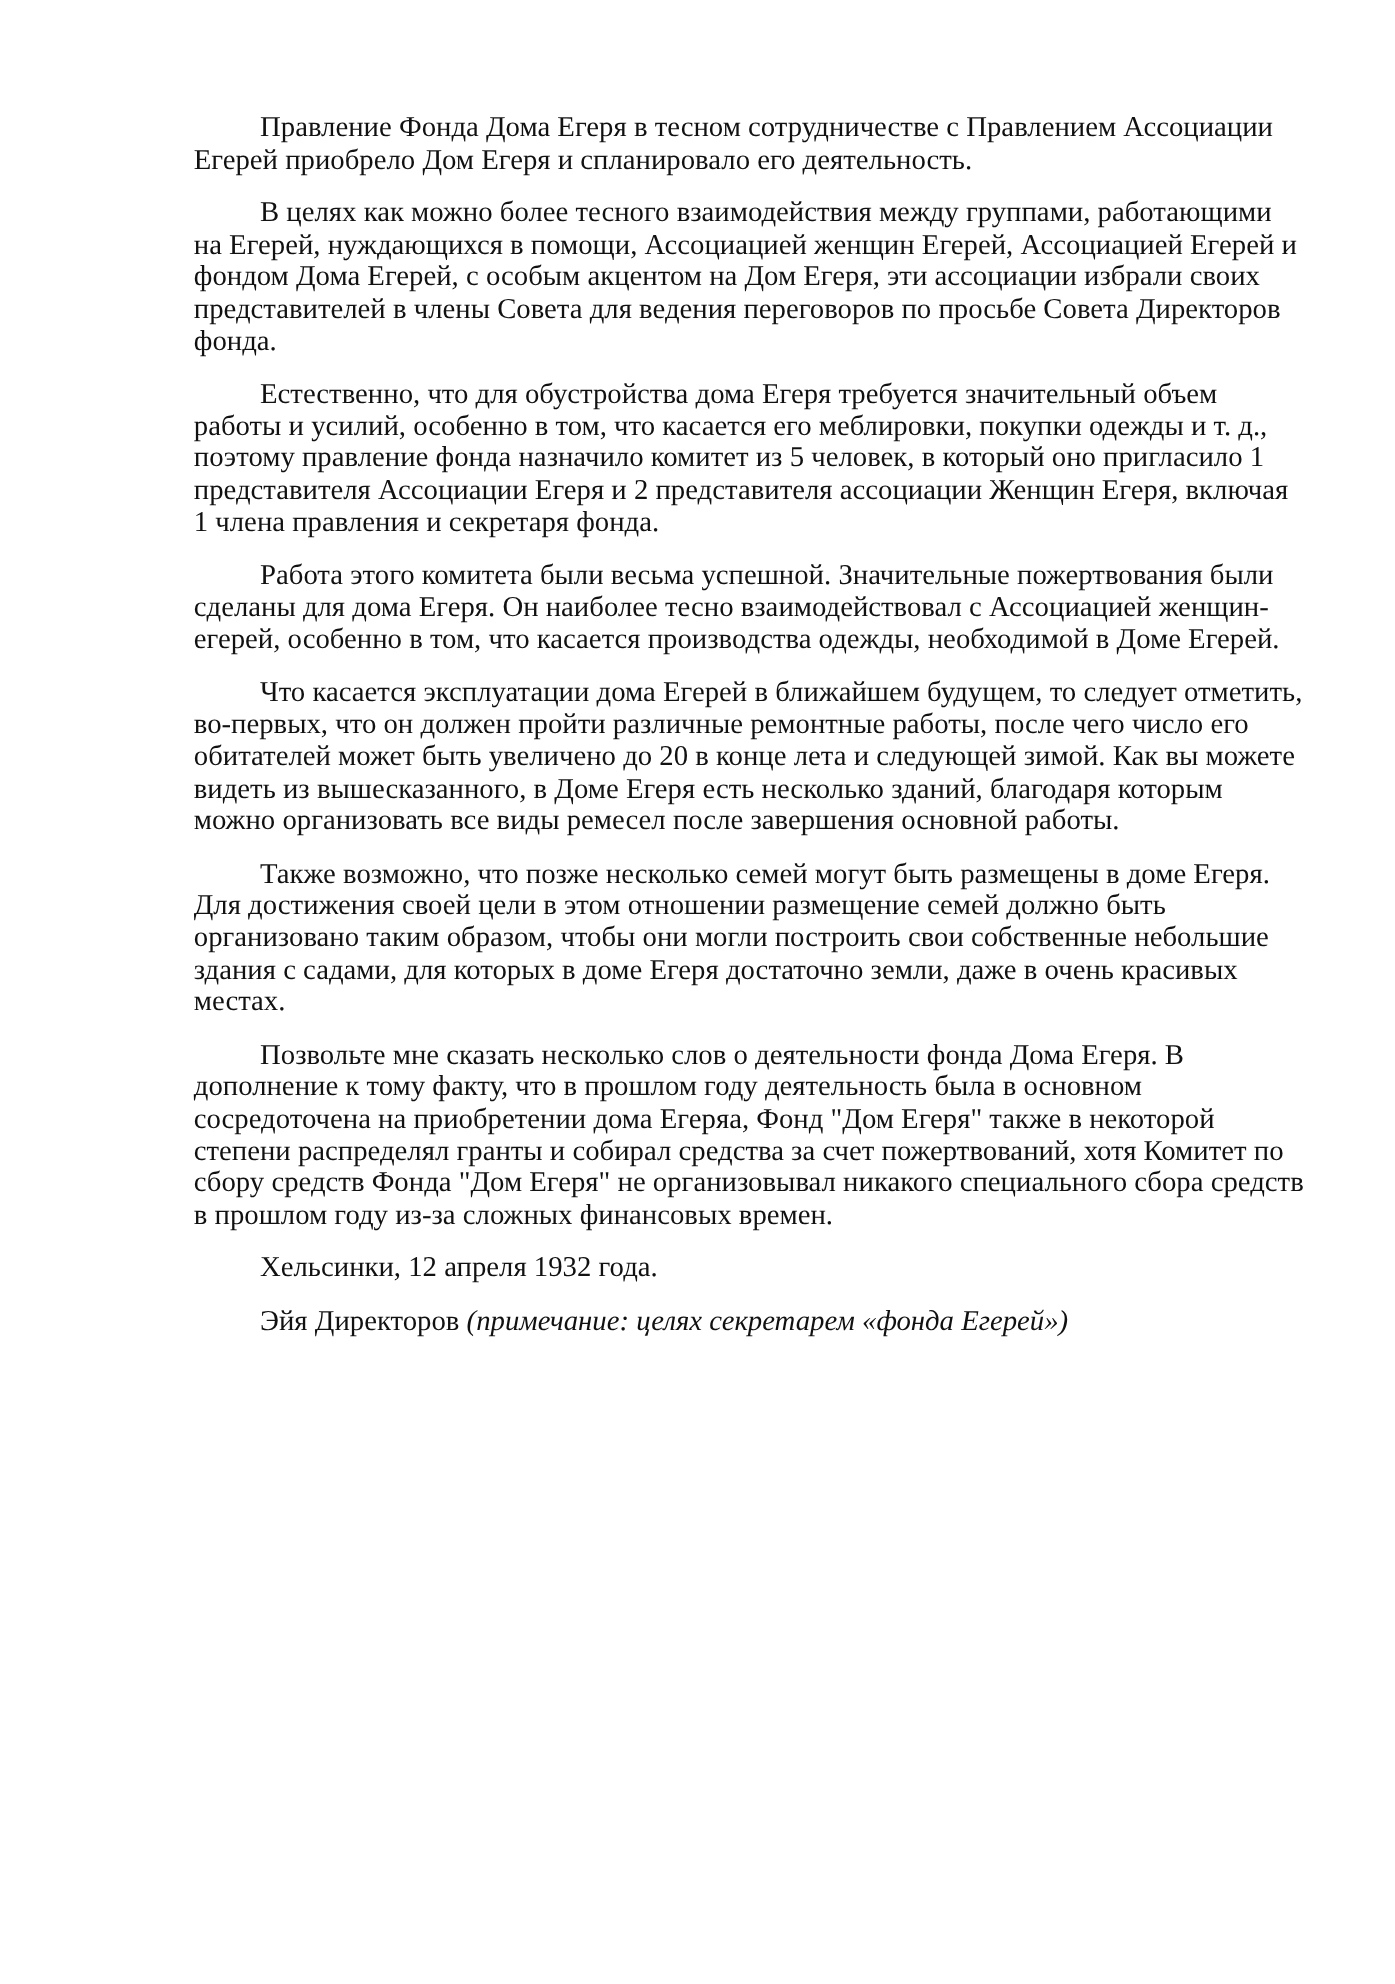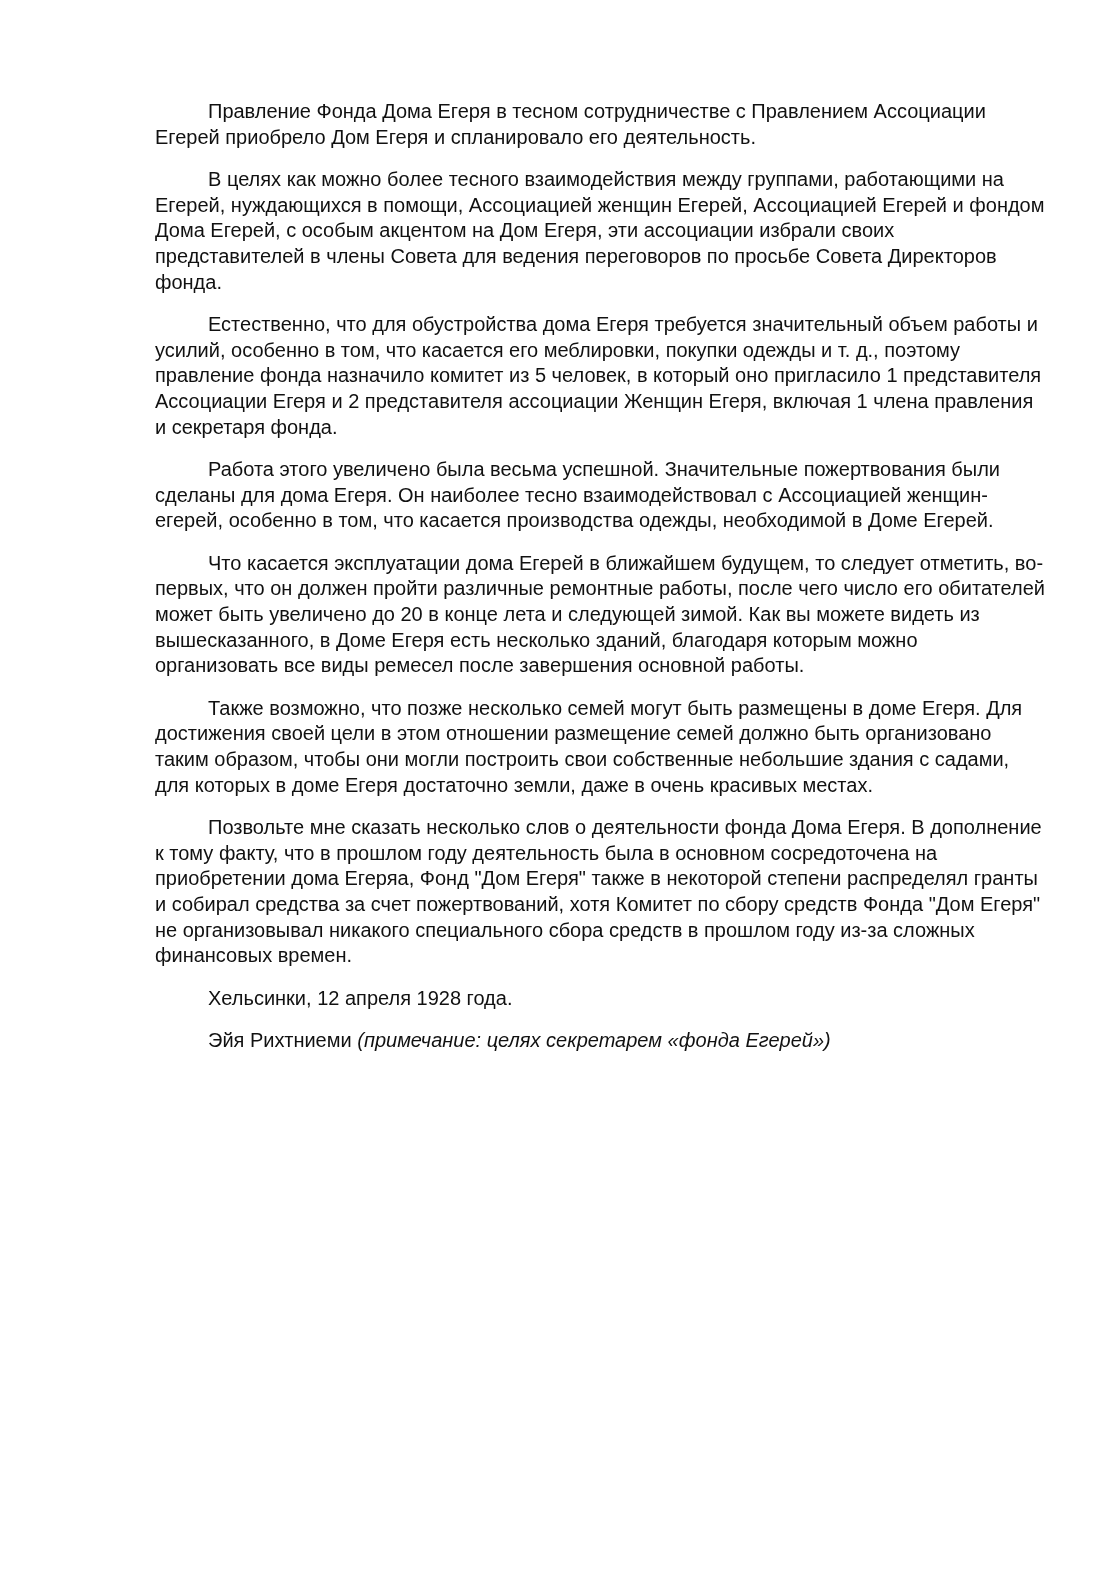--- a/index.html
+++ b/index.html
@@ -9,42 +9,42 @@
     }
     body {
       width: 1116px;
       height: 1587px;
       position: relative;
       overflow: hidden;
     }
     .page {
       position: absolute;
       left: 155px;
-      top: 99px;
+      top: 89px;
       width: 890px;
-      font-family: Liberation Sans, sans-serif;
-      font-size: 20px;
+      font-family: Liberation Serif, serif;
+      font-size: 23px;
       line-height: 25.7px;
       color: #111111;
     }
     .para {
       margin: 0 0 16.5px 0;
       text-indent: 53px;
       text-align: left;
     }
     .signature em {
       font-style: italic;
     }
   </style>
 </head>
 <body>
 
 <div class="page">
   <p class="para">Правление Фонда Дома Егеря в тесном сотрудничестве с Правлением Ассоциации Егерей приобрело Дом Егеря и спланировало его деятельность.</p>
   <p class="para">В целях как можно более тесного взаимодействия между группами, работающими на Егерей, нуждающихся в помощи, Ассоциацией женщин Егерей, Ассоциацией Егерей и фондом Дома Егерей, с особым акцентом на Дом Егеря, эти ассоциации избрали своих представителей в члены Совета для ведения переговоров по просьбе Совета Директоров фонда.</p>
   <p class="para">Естественно, что для обустройства дома Егеря требуется значительный объем работы и усилий, особенно в том, что касается его меблировки, покупки одежды и т. д., поэтому правление фонда назначило комитет из 5 человек, в который оно пригласило 1 представителя Ассоциации Егеря и 2 представителя ассоциации Женщин Егеря, включая 1 члена правления и секретаря фонда.</p>
-  <p class="para">Работа этого увеличено была весьма успешной. Значительные пожертвования были сделаны для дома Егеря. Он наиболее тесно взаимодействовал с Ассоциацией женщин-егерей, особенно в том, что касается производства одежды, необходимой в Доме Егерей.</p>
+  <p class="para">Работа этого комитета были весьма успешной. Значительные пожертвования были сделаны для дома Егеря. Он наиболее тесно взаимодействовал с Ассоциацией женщин-егерей, особенно в том, что касается производства одежды, необходимой в Доме Егерей.</p>
   <p class="para">Что касается эксплуатации дома Егерей в ближайшем будущем, то следует отметить, во-первых, что он должен пройти различные ремонтные работы, после чего число его обитателей может быть увеличено до 20 в конце лета и следующей зимой. Как вы можете видеть из вышесказанного, в Доме Егеря есть несколько зданий, благодаря которым можно организовать все виды ремесел после завершения основной работы.</p>
   <p class="para">Также возможно, что позже несколько семей могут быть размещены в доме Егеря. Для достижения своей цели в этом отношении размещение семей должно быть организовано таким образом, чтобы они могли построить свои собственные небольшие здания с садами, для которых в доме Егеря достаточно земли, даже в очень красивых местах.</p>
   <p class="para">Позвольте мне сказать несколько слов о деятельности фонда Дома Егеря. В дополнение к тому факту, что в прошлом году деятельность была в основном сосредоточена на приобретении дома Егеряа, Фонд "Дом Егеря" также в некоторой степени распределял гранты и собирал средства за счет пожертвований, хотя Комитет по сбору средств Фонда "Дом Егеря" не организовывал никакого специального сбора средств в прошлом году из-за сложных финансовых времен.</p>
-  <p class="para">Хельсинки, 12 апреля 1928 года.</p>
-  <p class="para signature"><span>Эйя Рихтниеми</span> <em>(примечание: целях секретарем «фонда Егерей»)</em></p>
+  <p class="para">Хельсинки, 12 апреля 1932 года.</p>
+  <p class="para signature"><span>Эйя Директоров</span> <em>(примечание: целях секретарем «фонда Егерей»)</em></p>
 </div>
 
 </body></html>

